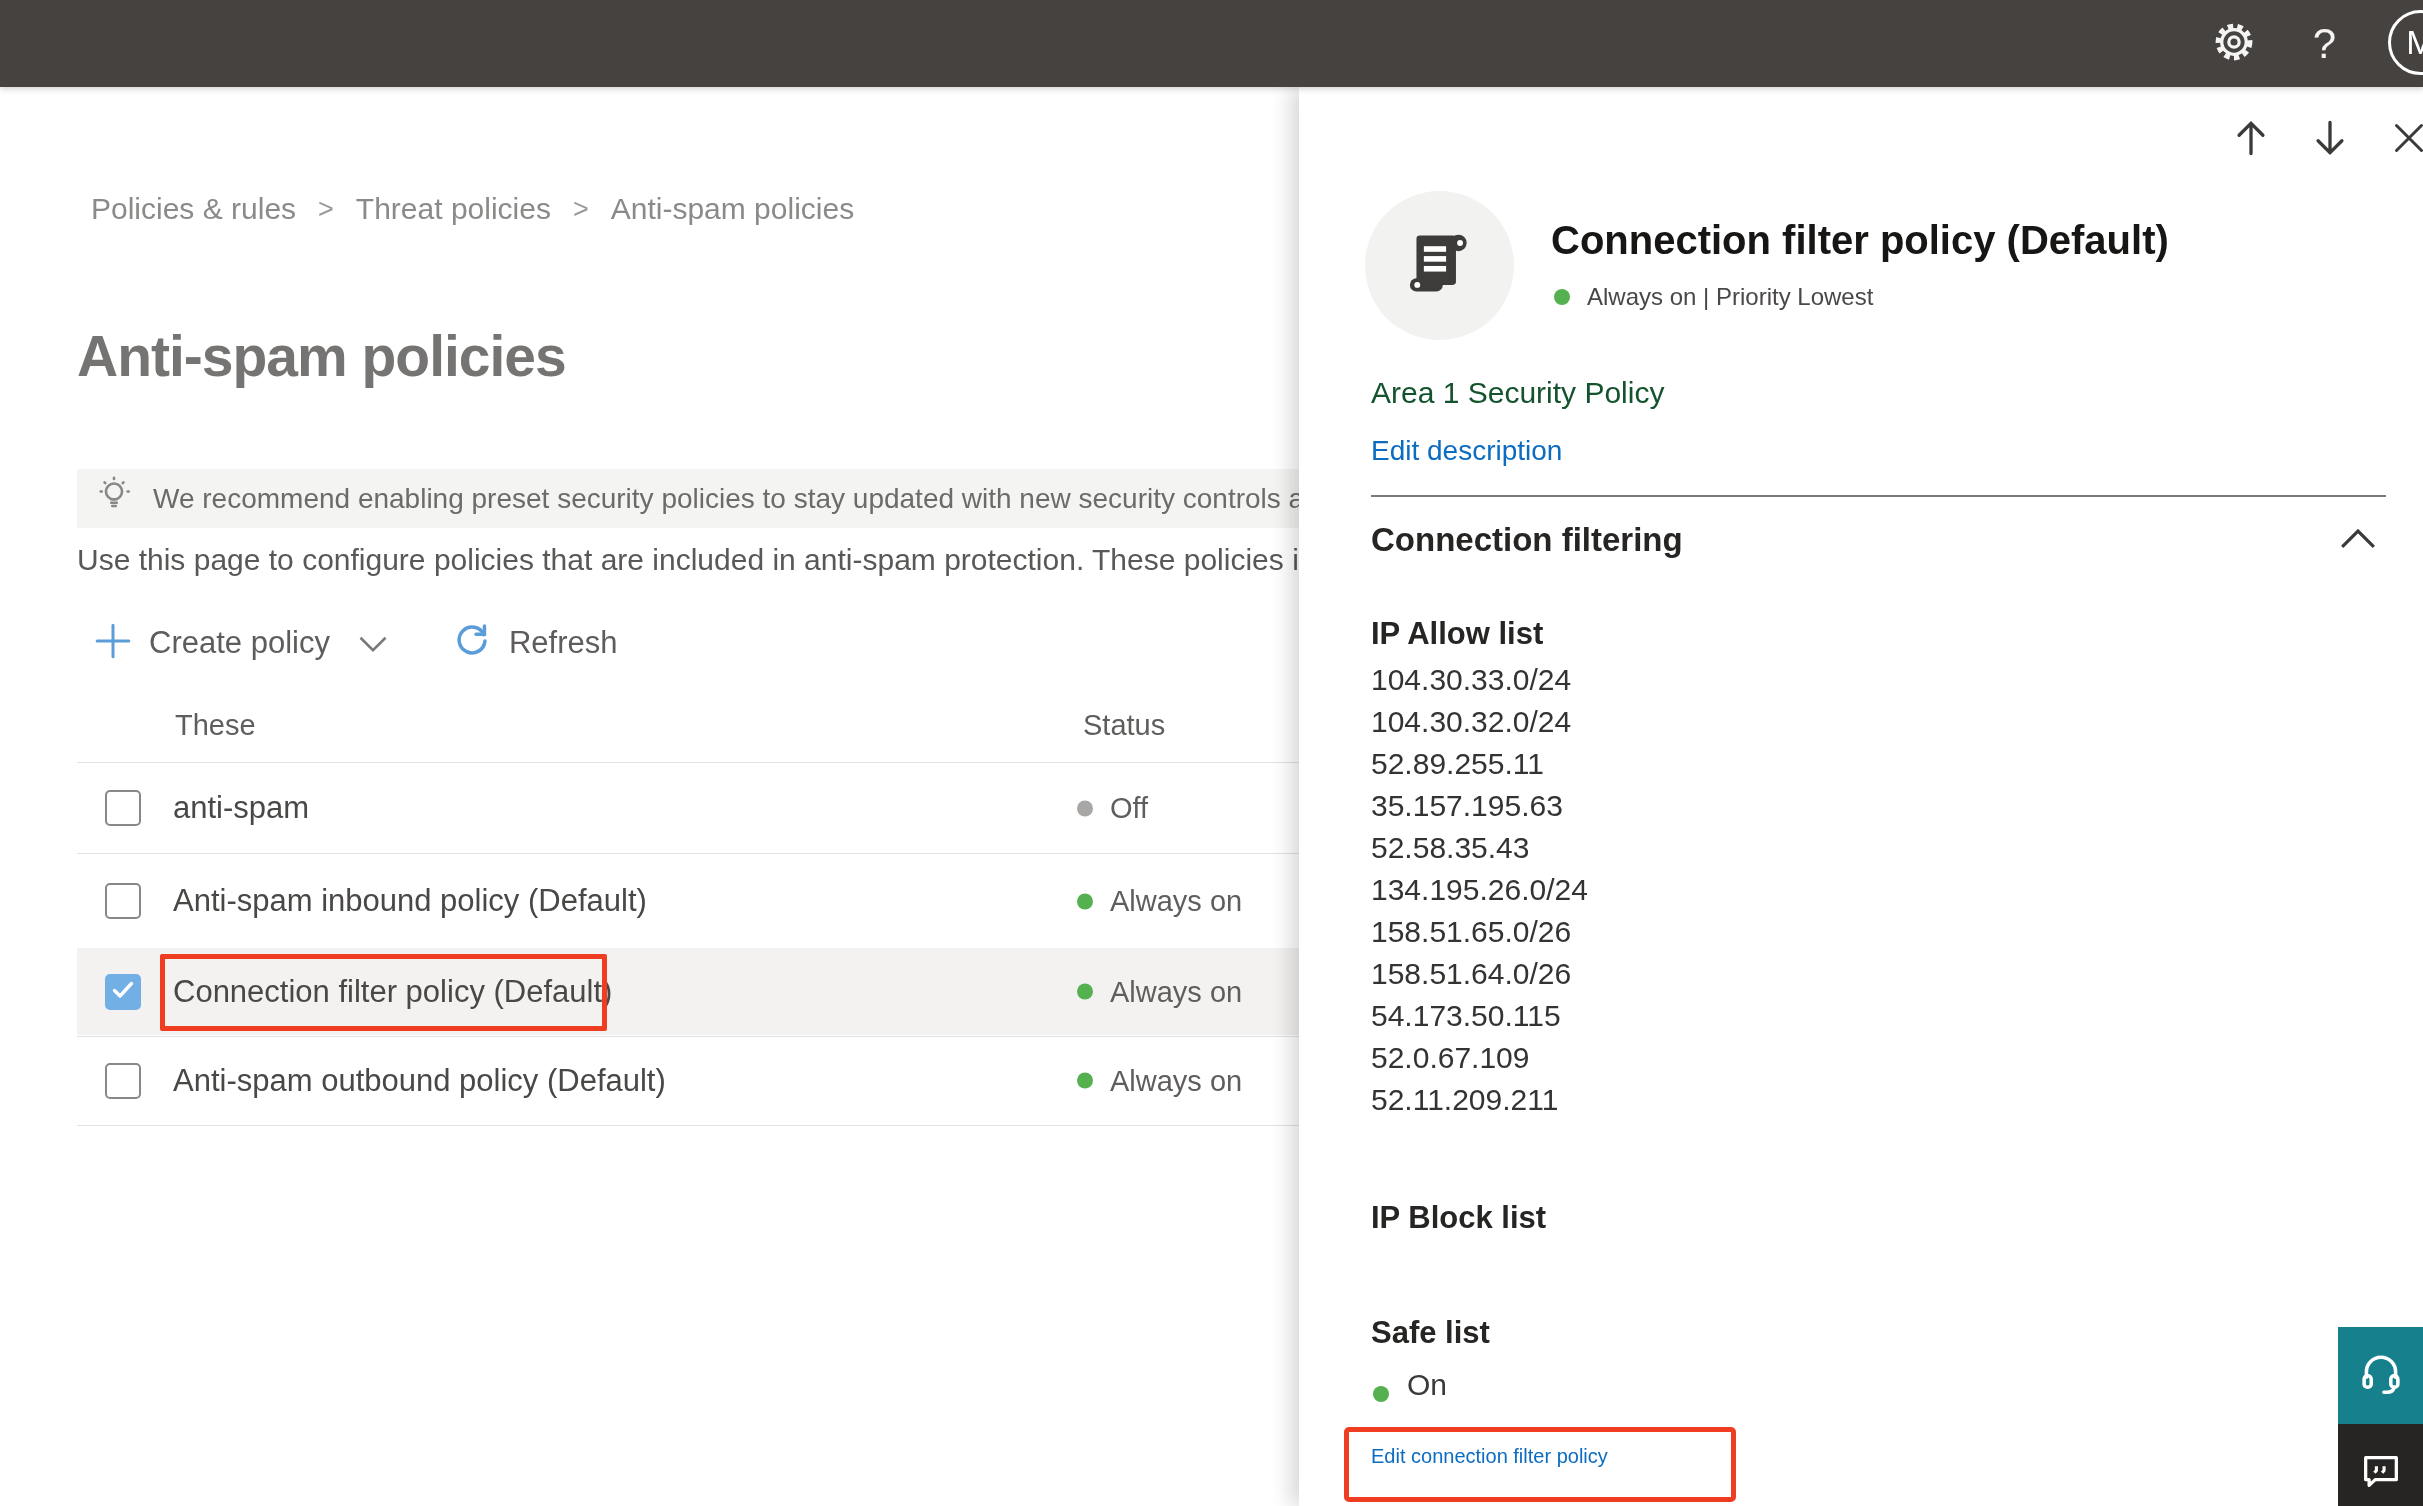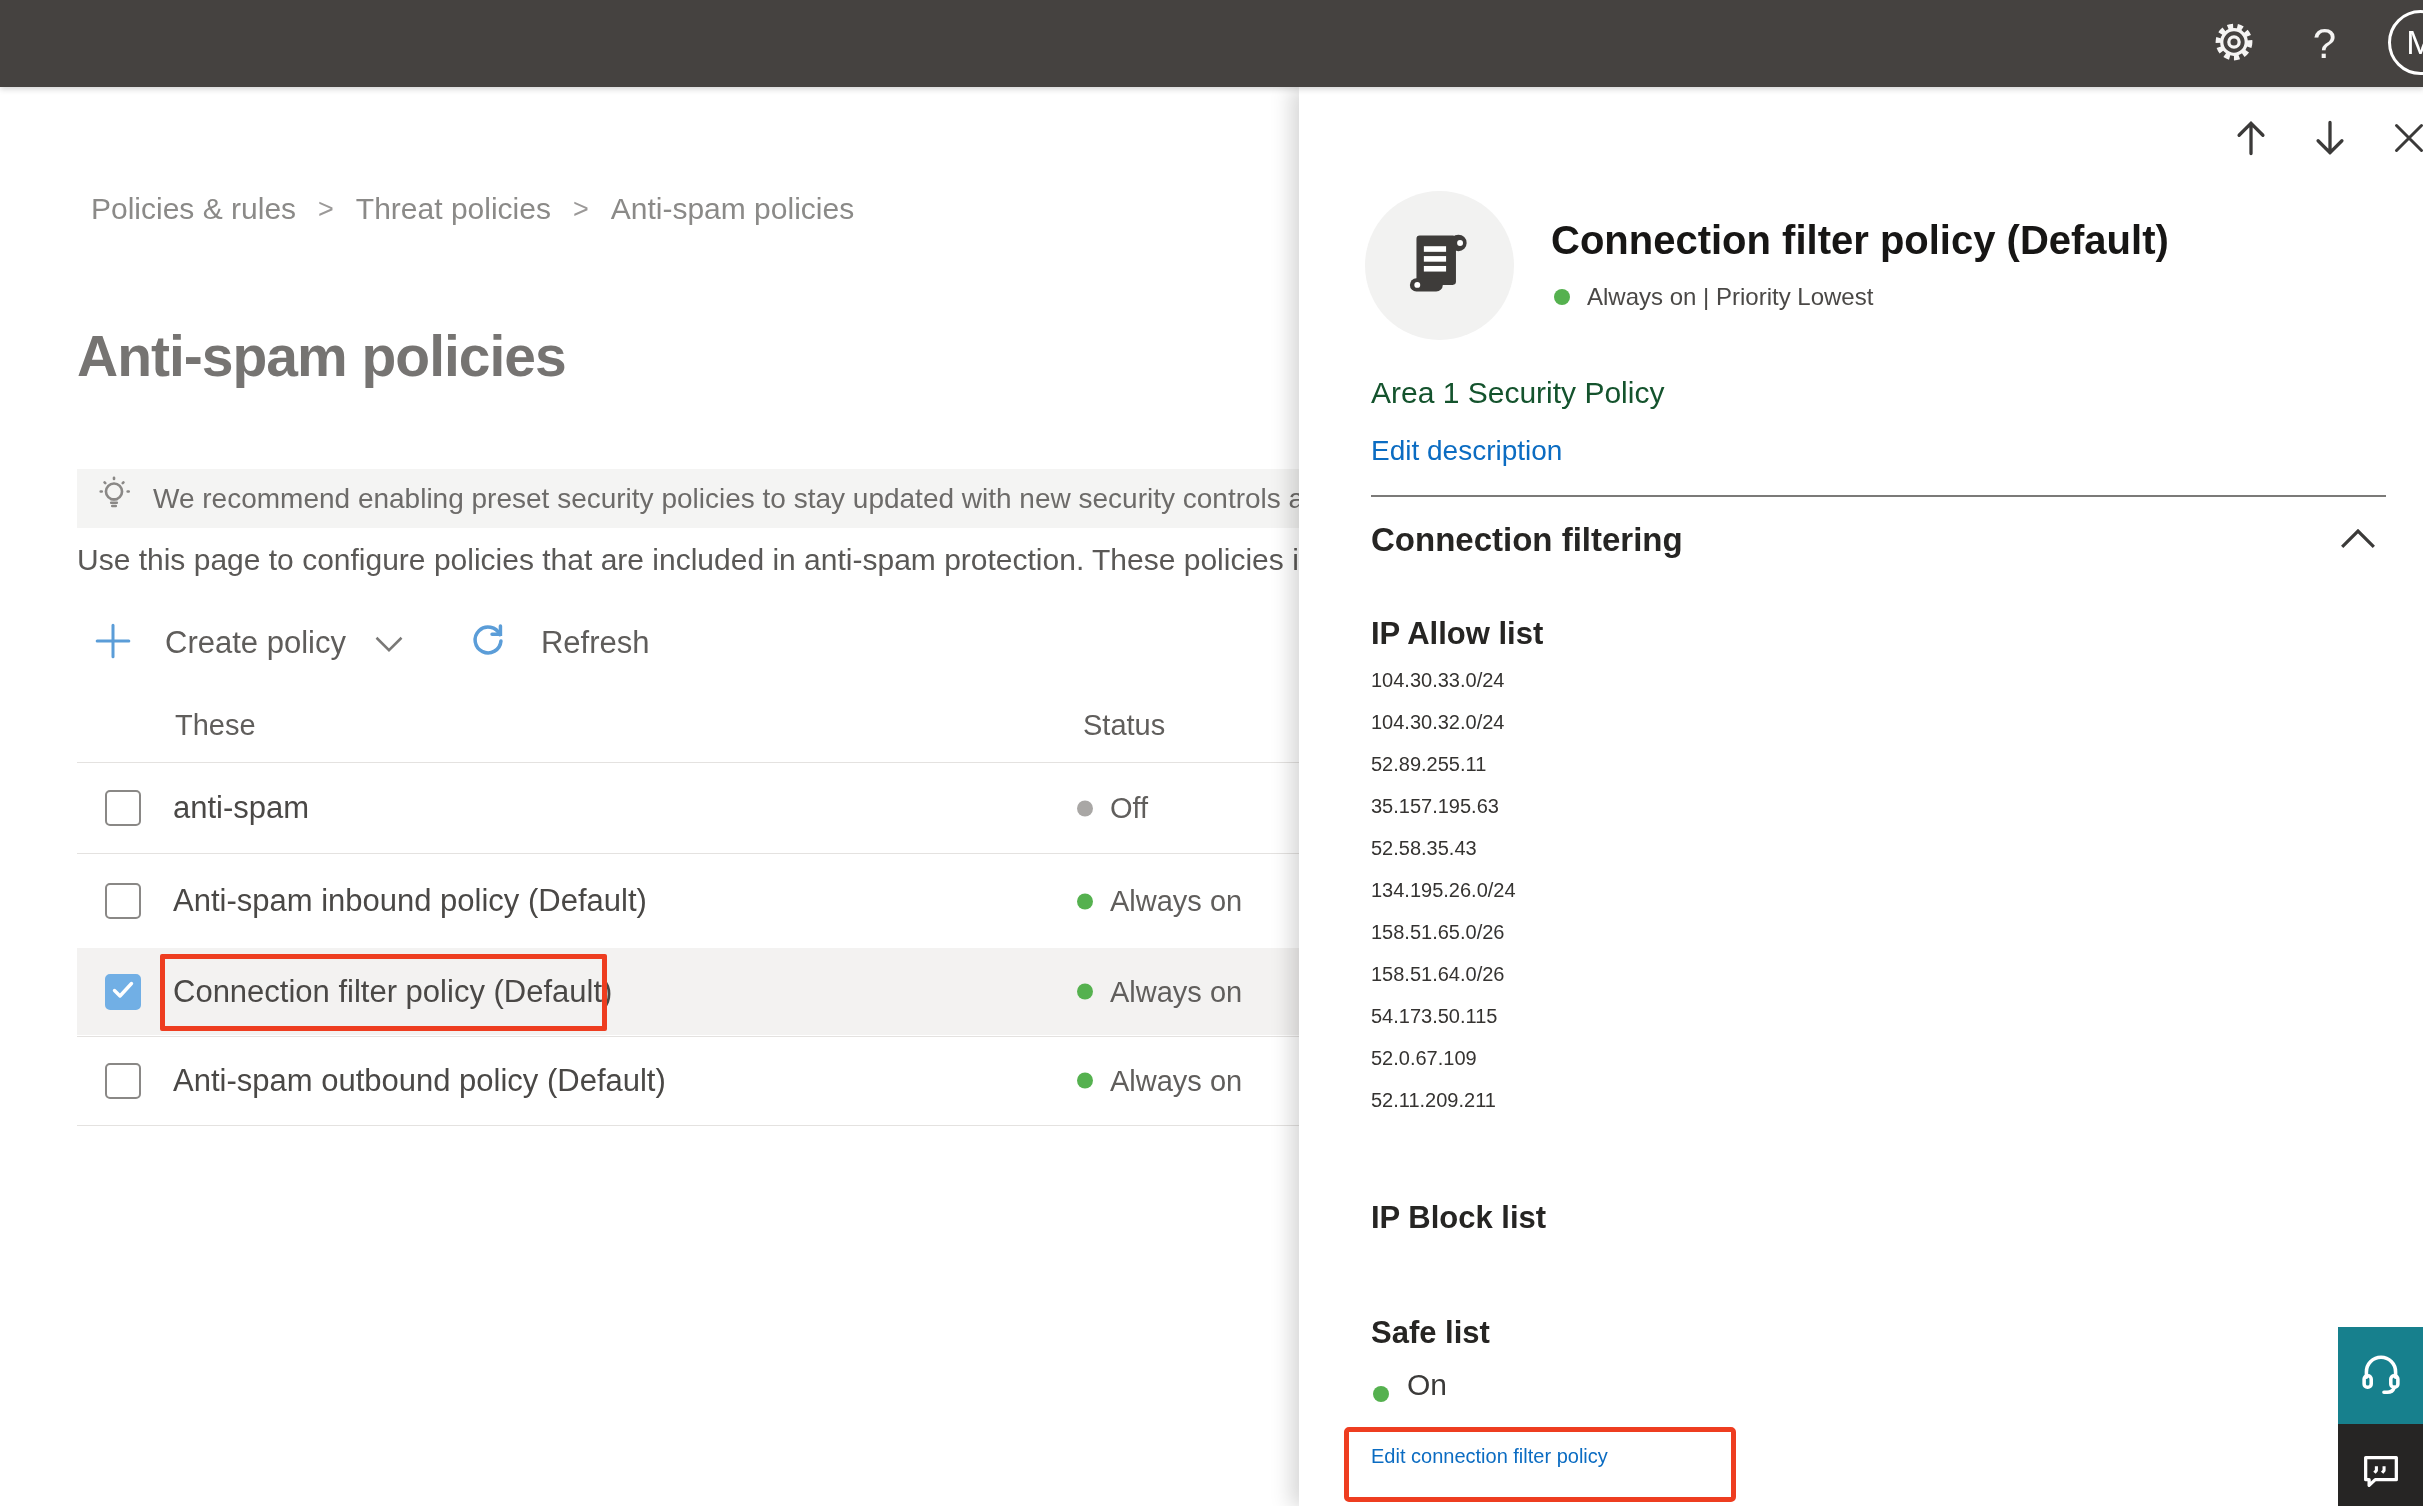--- a/index.html
+++ b/index.html
@@ -28,21 +28,21 @@
                 color:#767472; letter-spacing:-1px; z-index:1; }
   .banner { position:absolute; left:77px; right:0; top:469px; height:59px; background:#f4f4f3;
             display:flex; align-items:center; gap:18px; padding-left:16px; font-size:28px;
             color:#6d6b69; white-space:nowrap; overflow:hidden; z-index:1; }
   .page-desc { position:absolute; left:77px; top:543px; font-size:30px; color:#5a5856;
                white-space:nowrap; z-index:1; }
 
   
   .toolbar { position:absolute; left:93px; top:614px; height:57px; display:flex; align-items:center; z-index:1; }
   .tool-btn { display:flex; align-items:center; gap:16px; cursor:pointer; }
-  .tool-label { font-size:31px; color:#5f5d5b;margin-left:16px; }
+  .tool-label { font-size:31px; color:#5f5d5b; }
   .chev-down { margin-left:12px; margin-top:6px; }
   .refresh-btn { margin-left:63px; }
 
   
   .thead-name { position:absolute; left:175px; top:709px; font-size:29px; color:#605e5c; z-index:1; }
   .thead-status { position:absolute; left:1083px; top:709px; font-size:29px; color:#605e5c; z-index:1; }
   .divider { position:absolute; left:77px; right:0; height:1px; background:#e4e2e0; z-index:1; }
   .row { position:absolute; left:77px; right:0; z-index:1; }
   .row.selected { background:#f3f2f1; }
   .rowcheck { position:absolute; left:28px; top:50%; transform:translateY(-50%); width:36px; height:36px;
@@ -72,21 +72,21 @@
   .panel-status { position:absolute; left:255px; top:196px; display:flex; align-items:center; gap:17px;
                   font-size:24px; color:#4a4846; }
   .panel-desc { position:absolute; left:72px; top:289px; font-size:30px; color:#14532d; }
   .panel-link { color:#0b6cc2; cursor:pointer; }
   #edit-desc { position:absolute; left:72px; top:348px; font-size:28px; }
   .panel-divider { position:absolute; left:72px; right:38px; top:408px; height:2px; background:#7b7a78; }
   .section-head { position:absolute; left:72px; top:434px; font-size:33px; font-weight:700; color:#262523; }
   .section-chevron { position:absolute; left:1040px; top:440px; cursor:pointer; }
   .list-heading { position:absolute; left:72px; font-size:31px; font-weight:700; color:#262523; }
   #ip-allow-head { top:529px; }
-  .ip-list { position:absolute; left:72px; top:572px; font-size:20px; color:#353331; line-height:42px; }
+  .ip-list { position:absolute; left:72px; top:572px; font-size:30px; color:#353331; line-height:42px; }
   #ip-block-head { top:1113px; }
   #safe-list-head { top:1228px; }
   .safe-status { position:absolute; left:74px; top:1281px; display:flex; align-items:flex-end; gap:18px;
                  font-size:30px; color:#3b3a39; }
   #edit-annotation { left:45px; top:1340px; width:392px; height:75px; border-radius:5px; }
   #edit-policy-link { position:absolute; left:72px; top:1358px; font-size:20px; }
 
   
   .corner-btn { position:absolute; left:2338px; width:85px; height:97px; display:flex; align-items:center;
                 justify-content:center; cursor:pointer; z-index:40; }

